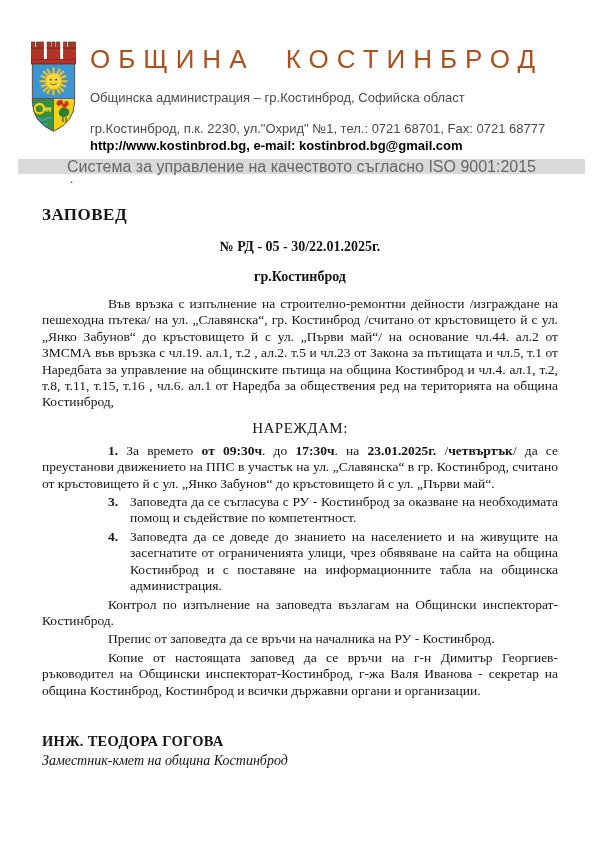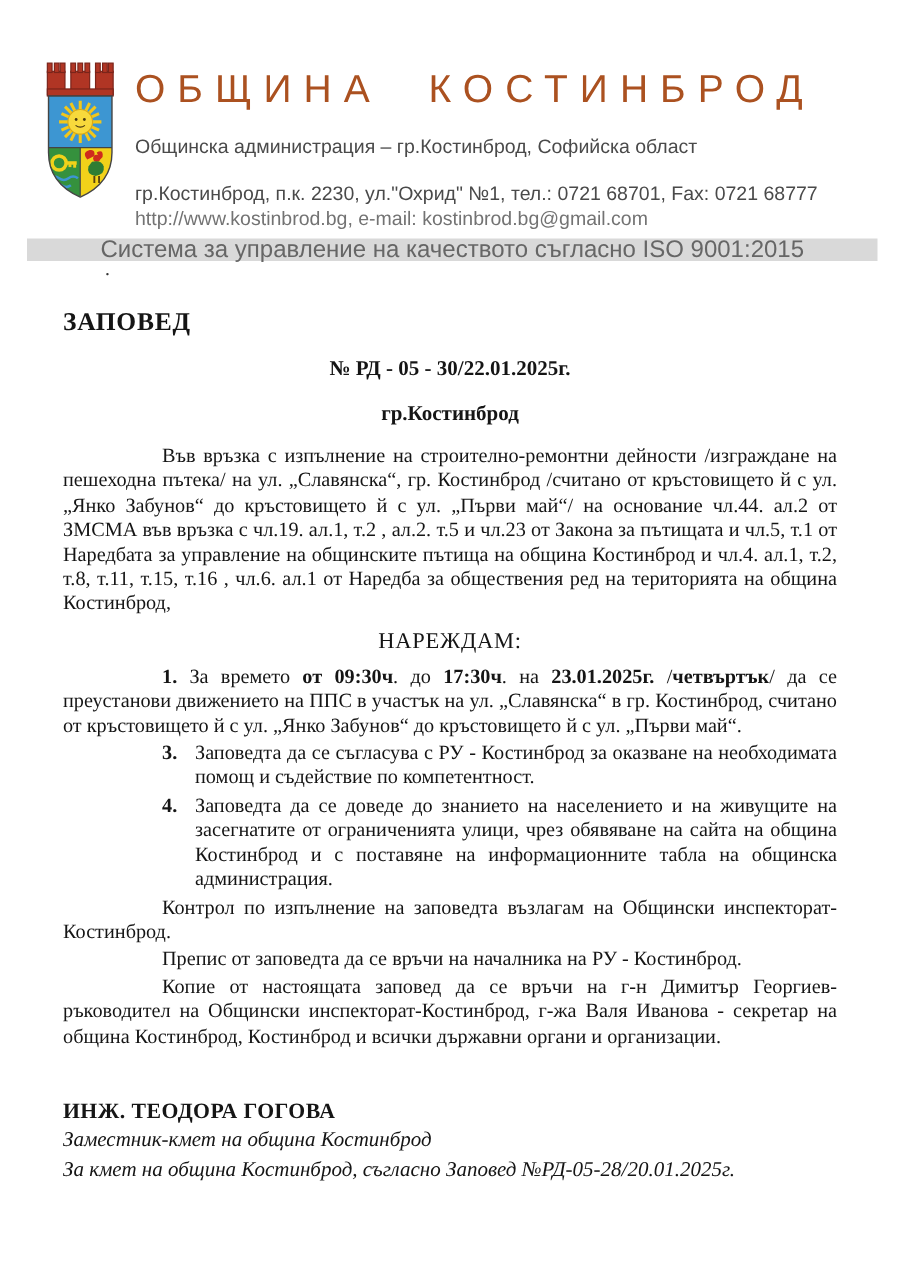--- a/index.html
+++ b/index.html
@@ -17,21 +17,21 @@
   .head-text { margin-left:13px; padding-top:4px; font-family:"Liberation Sans", sans-serif; }
   .muni-title {
     color:#ab5120;
     font-size:26px;
     letter-spacing:8px;
     word-spacing:16px;
     white-space:nowrap;
     margin-bottom:9px;
   }
   .addr { font-size:13px; line-height:16px; color:#4a4a4a;margin-top:15px; }
-  .contact { font-size:13px; line-height:17px; color:#737373; font-weight:normal; }
+  .contact { font-size:13px; line-height:17px; color:#000000; font-weight:bold; }
   .iso-bar {
     margin:5px 15px 0 18px;
     height:15px; line-height:15px;
     background:#d9d9d9;
     text-align:center;
     font-family:"Liberation Sans", sans-serif;
     font-size:16px;
     color:#666666;
   }
   .stray-dot {
@@ -155,17 +155,16 @@
 
     <div class="para list-item"><b class="num">4.</b><span>Заповедта да се доведе до знанието на населението и на живущите на засегнатите от ограниченията улици, чрез обявяване на сайта на община Костинброд и с поставяне на информационните табла на общинска администрация.</span></div>
 
     <div class="para closing">Контрол по изпълнение на заповедта възлагам на  Общински инспекторат-Костинброд.</div>
     <div class="para closing">Препис от заповедта да се връчи на началника на РУ - Костинброд.</div>
     <div class="para closing">Копие от настоящата заповед да се връчи на г-н Димитър Георгиев- ръководител на Общински инспекторат-Костинброд, г-жа Валя Иванова - секретар на община Костинброд, Костинброд и всички държавни органи и организации.</div>
 
     <div class="signature">
       <div class="sig-name">ИНЖ. ТЕОДОРА ГОГОВА</div>
       <div class="sig-line">Заместник-кмет на община Костинброд</div>
-      <div class="sig-line">За кмет на община Костинброд, съгласно Заповед №РД-05-28/20.01.2025г.</div>
     </div>
   </div>
 
 </div>
 
 </body></html>

